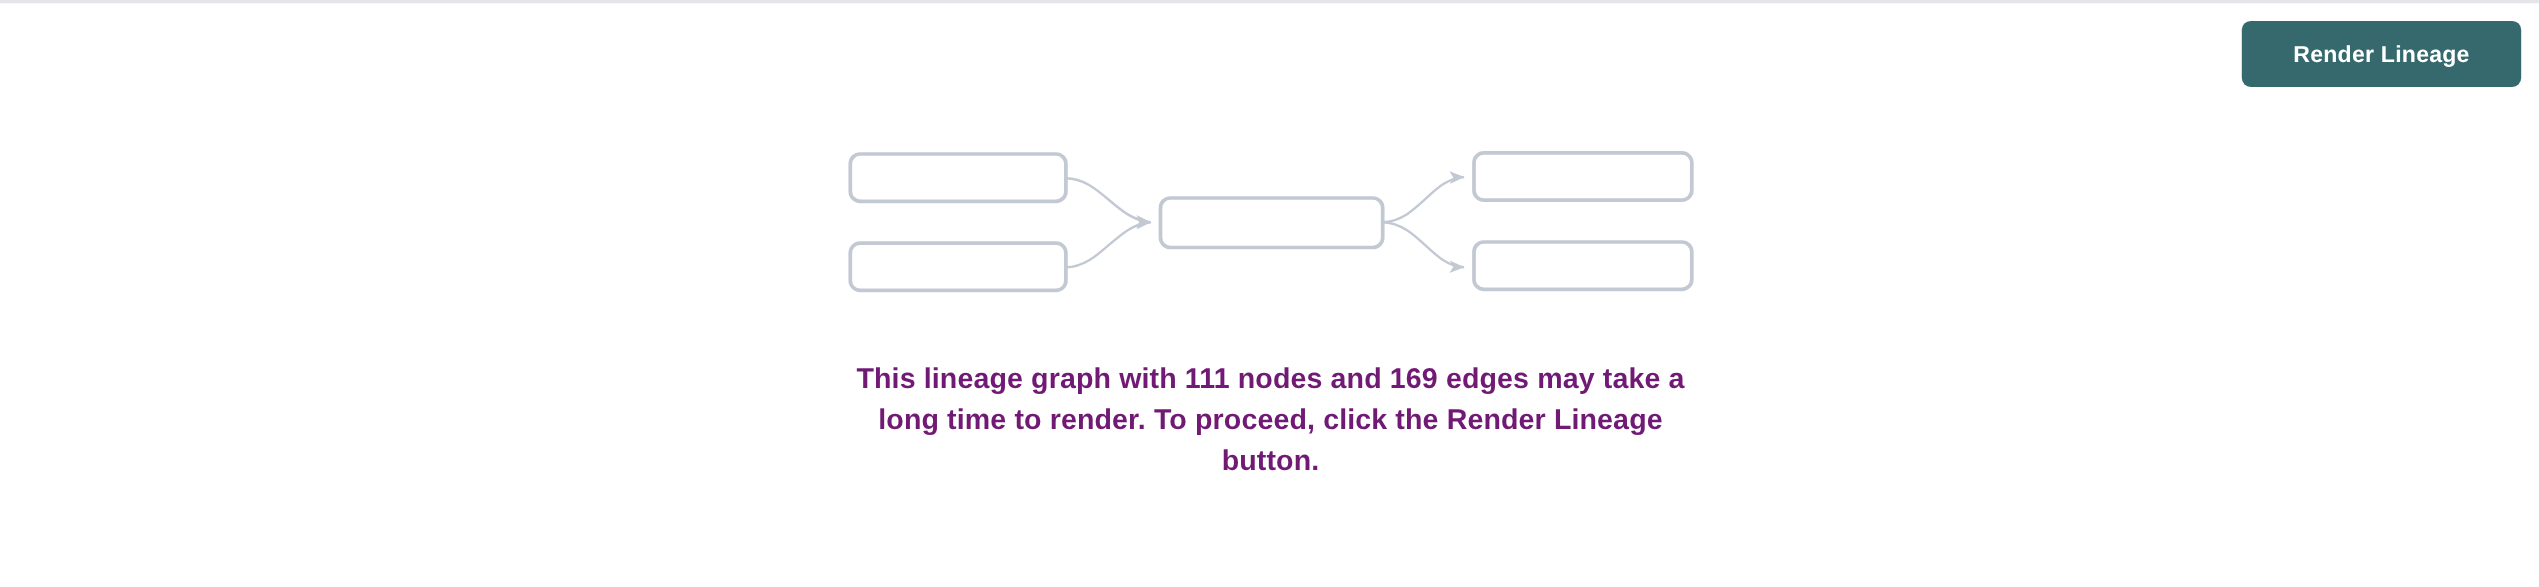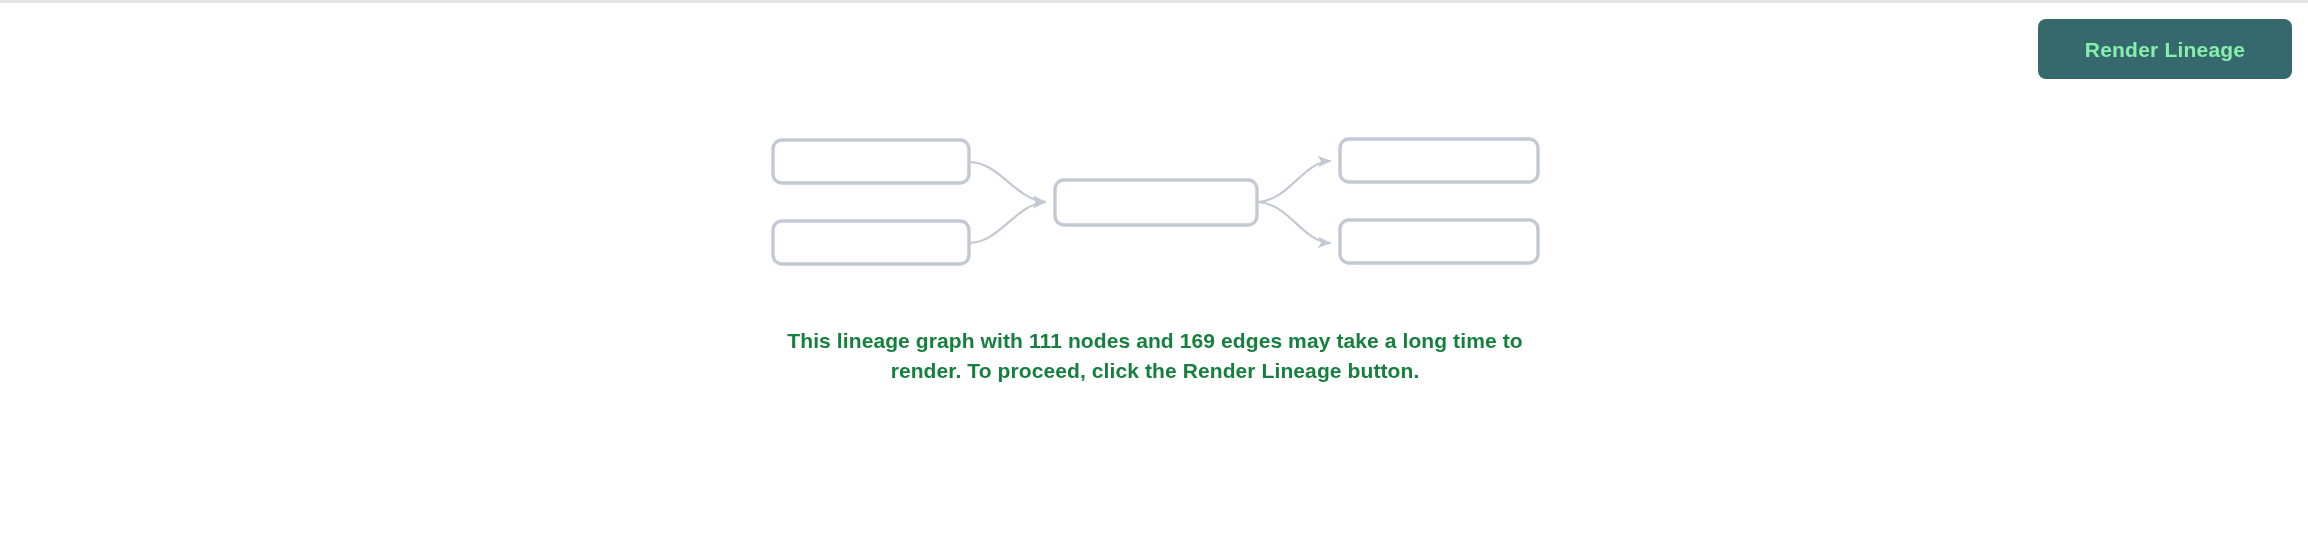--- a/index.html
+++ b/index.html
@@ -26,21 +26,21 @@
   }
 
   
   .render-button {
     position: absolute;
     left: 2038px;
     top: 19px;
     width: 254px;
     height: 60px;
     background: #35696e;
-    color: #86efac;
+    color: #ffffff;
     border: none;
     border-radius: 8px;
     font-family: "Liberation Sans", sans-serif;
     font-size: 21px;
     font-weight: bold;
     letter-spacing: 0.2px;
     cursor: pointer;
     padding: 0;
     display: flex;
     align-items: center;
@@ -59,23 +59,23 @@
   }
 
   
   .message {
     position: absolute;
     left: 770px;
     top: 326px;
     width: 770px;
     text-align: center;
     font-family: "Liberation Sans", sans-serif;
-    font-size: 21px;
+    font-size: 26px;
     font-weight: bold;
-    color: #15803d;
+    color: #701a75;
     line-height: 1.42;
     letter-spacing: 0.1px;
   }
 </style>
 </head>
 <body>
 
 <div class="top-divider"></div>
 
 <button class="render-button">Render Lineage</button>

